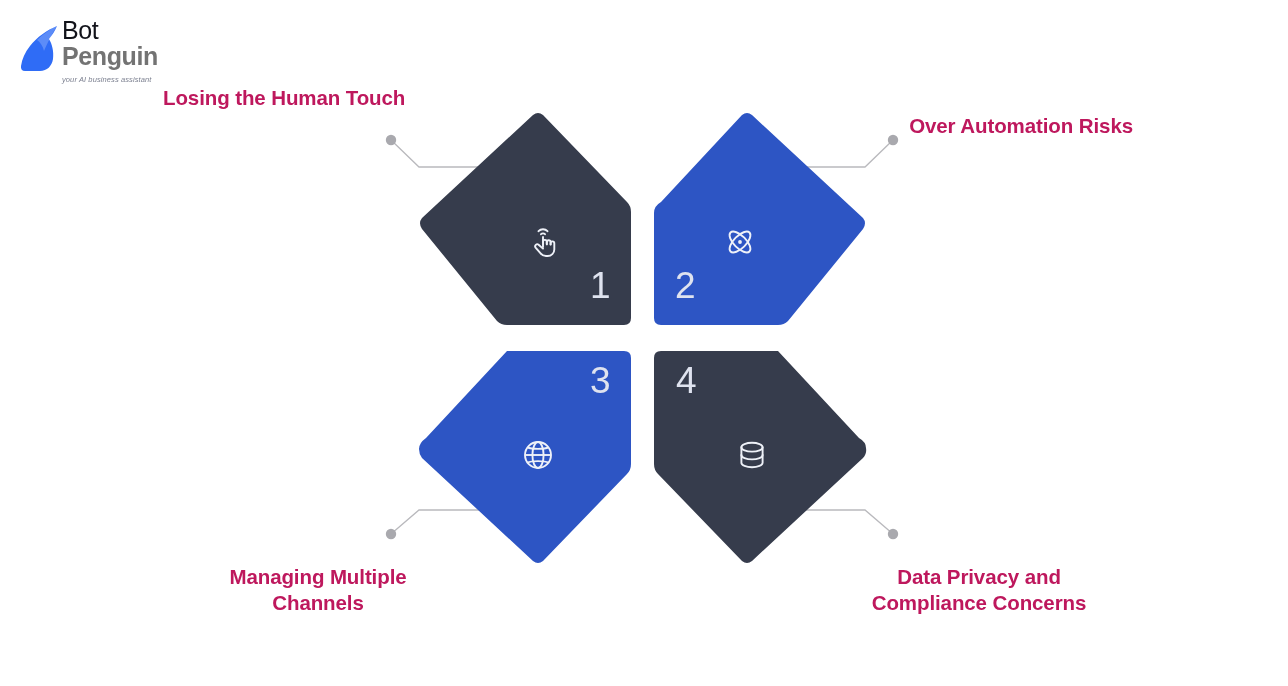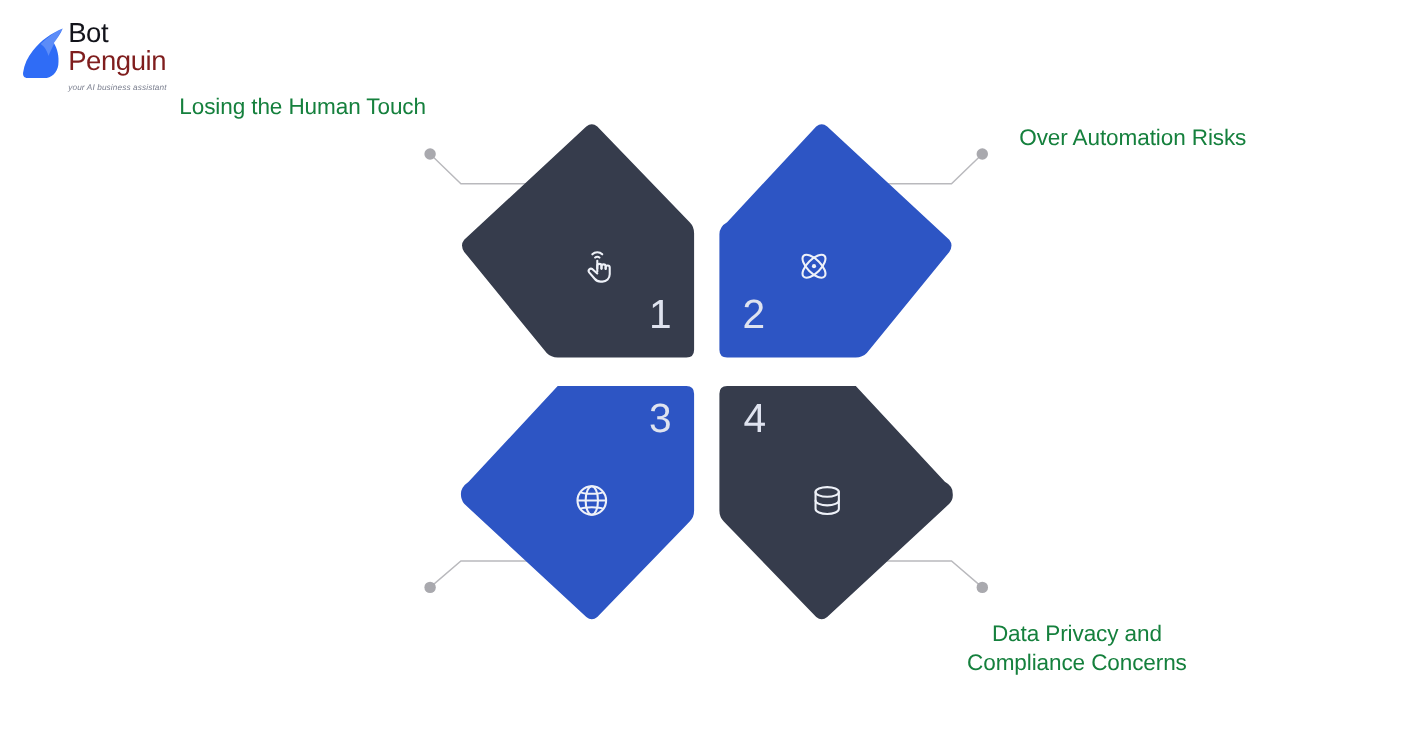--- a/index.html
+++ b/index.html
@@ -39,22 +39,22 @@
   }
   #logo .logo-bot {
     font-size: 25px;
     font-weight: normal;
     color: #12131a;
     line-height: 25px;
     letter-spacing: -0.4px;
   }
   #logo .logo-penguin {
     font-size: 25px;
-    font-weight: normal;
-    color: #7f1d1d;
+    font-weight: bold;
+    color: #737373;
     line-height: 26px;
     letter-spacing: -0.4px;
   }
   #logo .logo-tagline {
     font-size: 7.5px;
     font-style: italic;
     color: #7c8090;
     line-height: 10px;
     letter-spacing: 0.1px;
     margin-top: 6px;
@@ -114,22 +114,22 @@
 
   
   #node-4 { left: 652px; top: 348px; }
   #node-4 .node-icon { left: 80px; top: 87px; }
   #node-4 .node-num  { left: 24px; top: 14px; }
 
   
   .caption {
     position: absolute;
     font-size: 20.5px;
-    font-weight: normal;
-    color: #15803d;
+    font-weight: bold;
+    color: #be185d;
     line-height: 26px;
     letter-spacing: -0.1px;
     white-space: pre-line;
   }
   #caption-1 { left: 163px; top: 85px; text-align: left; }
   #caption-2 { right: 155px; top: 85px; text-align: right; margin-top: 28px; }
   #caption-3 { left: 205px; top: 564px; width: 226px; text-align: center; }
   #caption-4 { left: 856px; top: 564px; width: 246px; text-align: center; }
 </style>
 </head>
@@ -230,16 +230,18 @@
           <path d="M9.4 12.2 L9.4 27.8 C9.4 30.2 14.2 32.2 20 32.2 C25.8 32.2 30.6 30.2 30.6 27.8 L30.6 12.2"></path>
           <path d="M9.4 20 C9.4 22.4 14.2 24.4 20 24.4 C25.8 24.4 30.6 22.4 30.6 20"></path>
         </g>
       </svg>
     </span>
     <span class="node-num">4</span>
   </div>
 
   <div class="caption" id="caption-1">Losing the Human Touch</div>
   <div class="caption" id="caption-2">Over Automation Risks</div>
+  <div class="caption" id="caption-3">Managing Multiple
+Channels</div>
   <div class="caption" id="caption-4">Data Privacy and
 Compliance Concerns</div>
 
 </div>
 
 </body></html>

